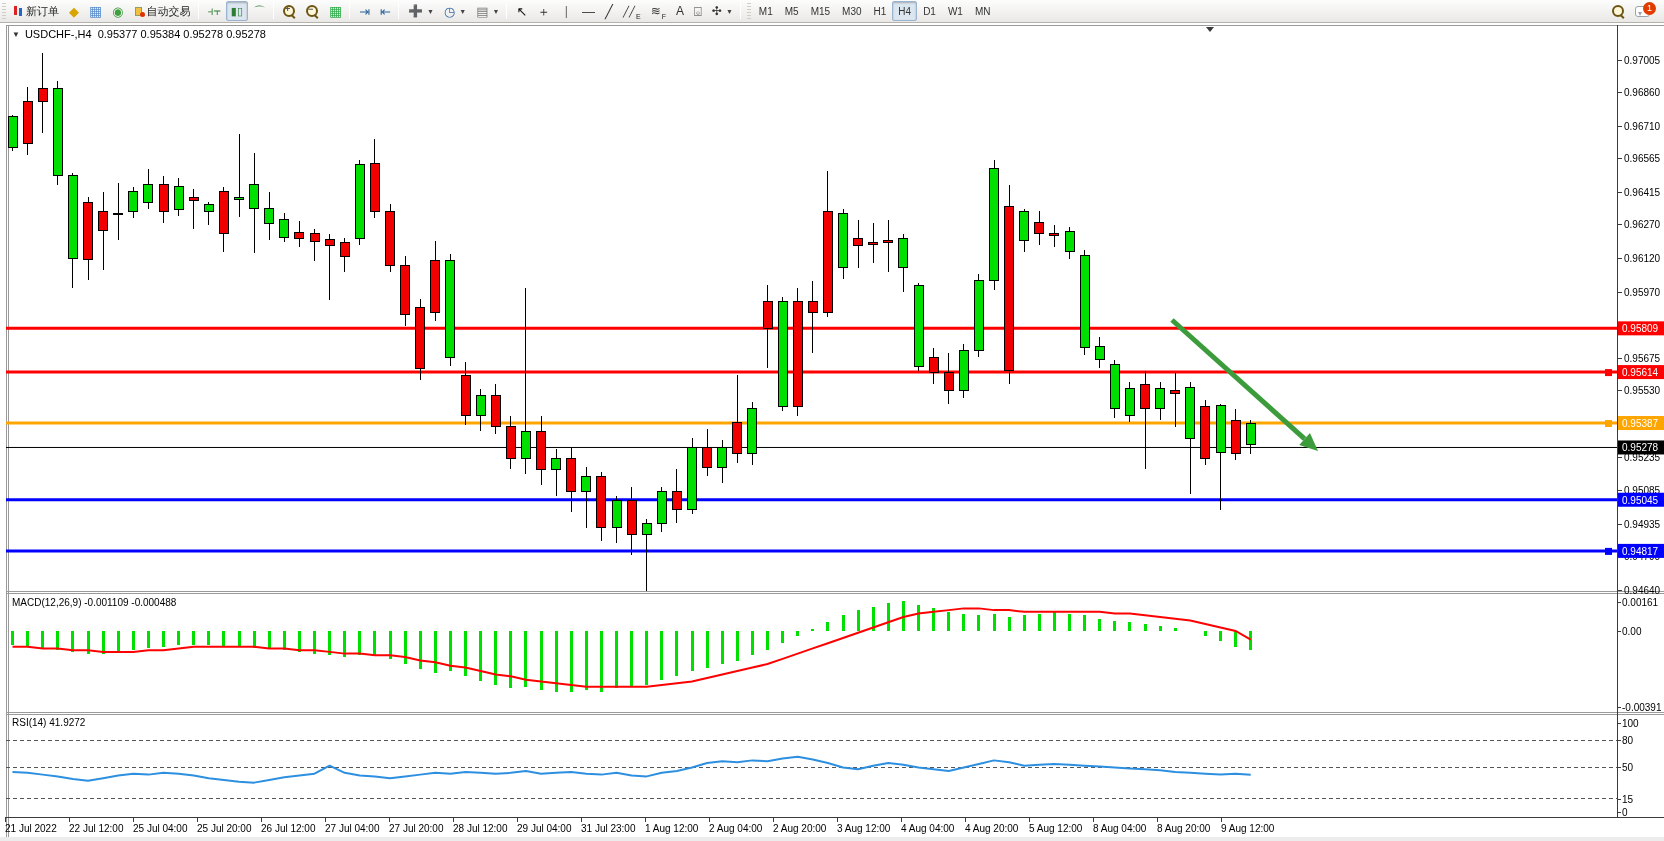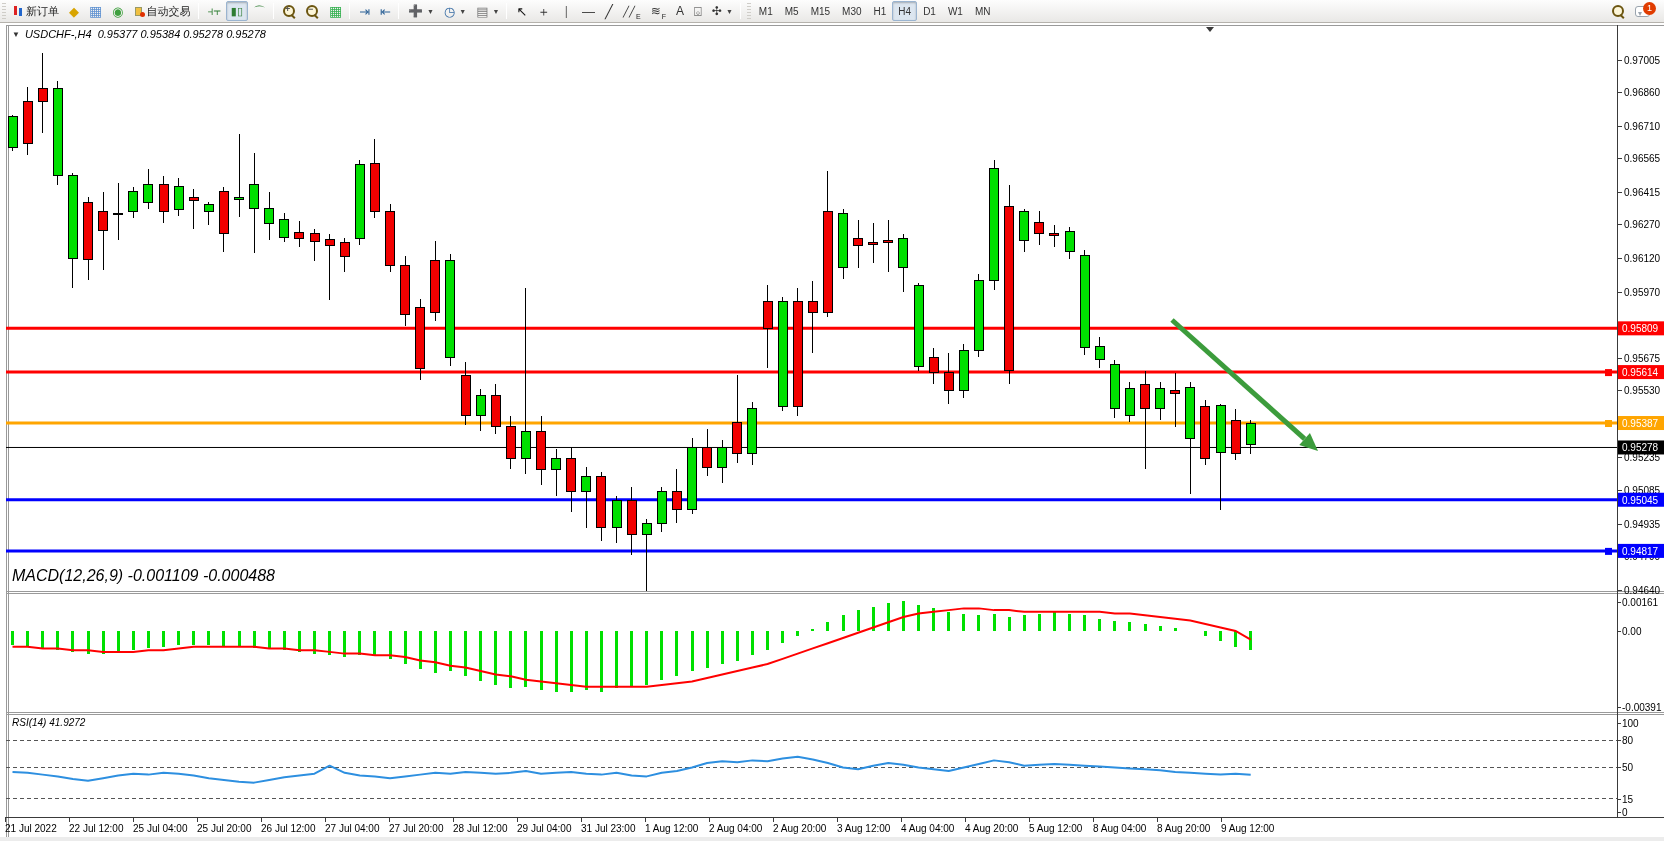--- a/index.html
+++ b/index.html
@@ -33,24 +33,24 @@
   .bubble { position:relative; width:15px; height:11px; border:1.5px solid #9aa4ae;
     border-radius:3px; background:#fff; display:inline-block; }
   .bubble::after { content:""; position:absolute; left:2px; bottom:-4px;
     border:4px solid transparent; border-top-color:#9aa4ae; border-left-width:2px; border-right-width:2px; }
   .badge { position:absolute; right:-7px; top:-5px; min-width:13px; height:13px; border-radius:7px;
     background:#e03c00; color:#fff; font-size:9px; line-height:13px; text-align:center; padding:0 2px; }
   #tb-right { margin-left:auto; display:flex; align-items:center; gap:10px; padding-right:14px; }
 
   
   #chart-svg { position:absolute; left:0; top:0; z-index:5; }
-  .ovl { position:absolute; z-index:10; color:#000;font-style:italic; }
+  .ovl { position:absolute; z-index:10; color:#000; }
   #symbol-title { left:12px; top:28px; font-size:11px; }
   #symbol-title .tri { font-size:8px; vertical-align:1px; margin-right:5px; color:#333; }
-  #macd-label { left:12px; top:567px; font-size:16px; }
+  #macd-label { left:12px; top:597px; font-size:10px; }
   #rsi-label { left:12px; top:717px; font-size:10px; }
   #status-strip { position:absolute; left:0; top:837px; width:1664px; height:4px; background:#ececec; z-index:8; }
 </style>
 </head>
 <body>
 
 <div id="stage">
 
   <div id="toolbar">
       <div class="tb-grip"></div>

